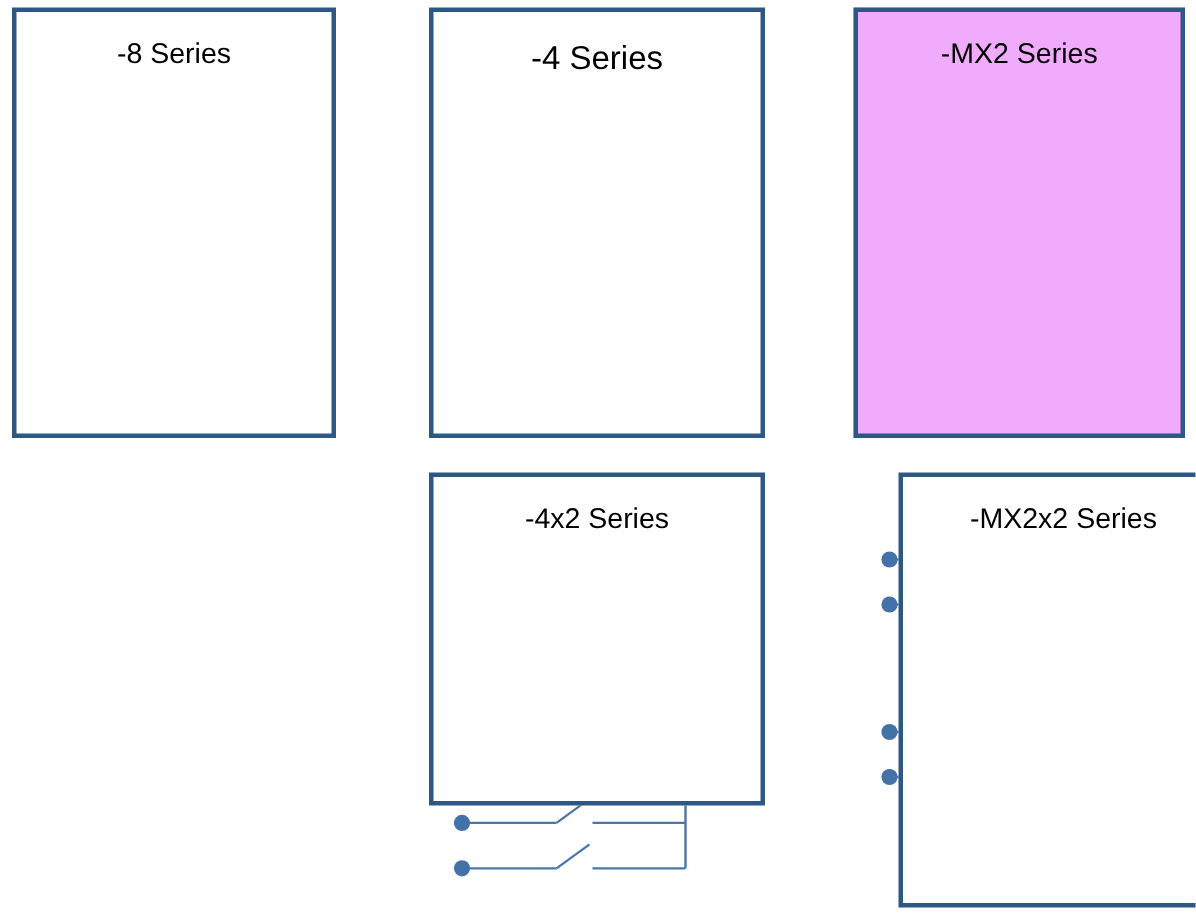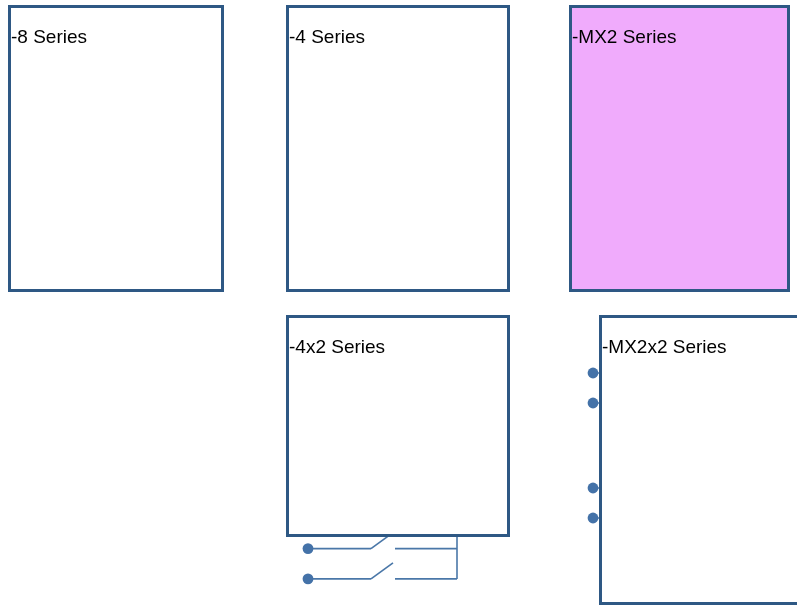--- a/index.html
+++ b/index.html
@@ -1,20 +1,20 @@
 <!DOCTYPE html>
 <html><head>
 <meta charset="utf-8">
 <style>
   html,body{margin:0;padding:0;background:#ffffff;}
   body{width:797px;height:610px;position:relative;overflow:hidden;
        font-family:"Liberation Sans",sans-serif;}
   #stage{position:absolute;left:0;top:0;width:797px;height:610px;}
   .panel{position:absolute;background:#ffffff;box-sizing:border-box;}
-  .panel-title{position:absolute;left:0;right:0;
+  .panel-title{position:absolute;left:0;right:0;text-align:center;
        color:#000000;font-family:"Liberation Sans",sans-serif;
        white-space:nowrap;}
   svg{position:absolute;left:0;top:0;overflow:visible;}
 </style>
 </head>
 <body>
 
 <div id="stage">
   <svg id="wiring" width="797" height="610">
       <g>
@@ -151,21 +151,21 @@
         <circle cx="593" cy="518" r="5.4" fill="#4472A8"></circle>
         <line x1="741" y1="488" x2="771" y2="488" stroke="#4A77A8" stroke-width="1.6"></line>
         <circle cx="771" cy="488" r="5.4" fill="#4472A8"></circle>
       </g>
     </svg>
   <div id="panels">
       <div class="panel" style="left: 8px; top: 5px; width: 216px; height: 287px; border: 3px solid rgb(46, 88, 132); background: rgb(255, 255, 255);">
         <div class="panel-title" style="top: 18px; font-size: 19px; color: rgb(0, 0, 0);">-8 Series</div>
       </div>
       <div class="panel" style="left: 286px; top: 5px; width: 224px; height: 287px; border: 3px solid rgb(46, 88, 132); background: rgb(255, 255, 255);">
-        <div class="panel-title" style="top: 18px; font-size: 19px; color: rgb(0, 0, 0);">-4 Series</div>
+        <div class="panel-title" style="top: 18px; font-size: 22px; color: rgb(0, 0, 0);">-4 Series</div>
       </div>
       <div class="panel" style="left: 569px; top: 5px; width: 221px; height: 287px; border: 3px solid rgb(46, 88, 132); background: #f0abfc;">
         <div class="panel-title" style="top: 18px; font-size: 19px; color: rgb(0, 0, 0);">-MX2 Series</div>
       </div>
       <div class="panel" style="left: 286px; top: 315px; width: 224px; height: 222px; border: 3px solid rgb(46, 88, 132); background: rgb(255, 255, 255);">
         <div class="panel-title" style="top: 18px; font-size: 19px; color: rgb(0, 0, 0);">-4x2 Series</div>
       </div>
       <div class="panel" style="left: 599px; top: 315px; width: 220px; height: 290px; border: 3px solid rgb(46, 88, 132); background: rgb(255, 255, 255);">
         <div class="panel-title" style="top: 18px; font-size: 19px; color: rgb(0, 0, 0);">-MX2x2 Series</div>
       </div>

